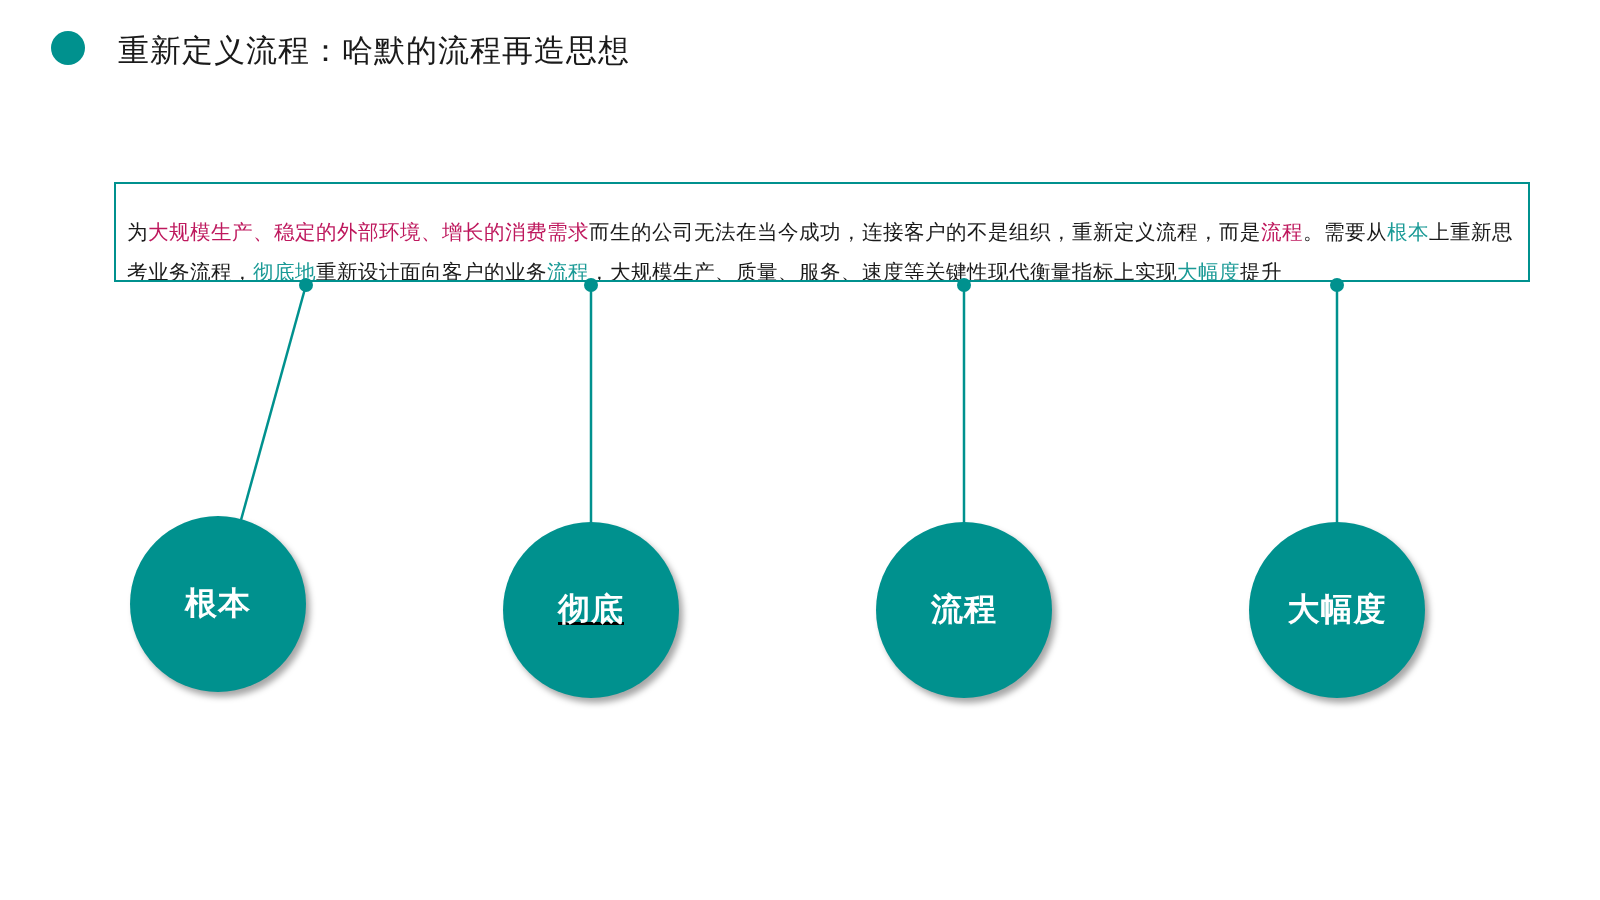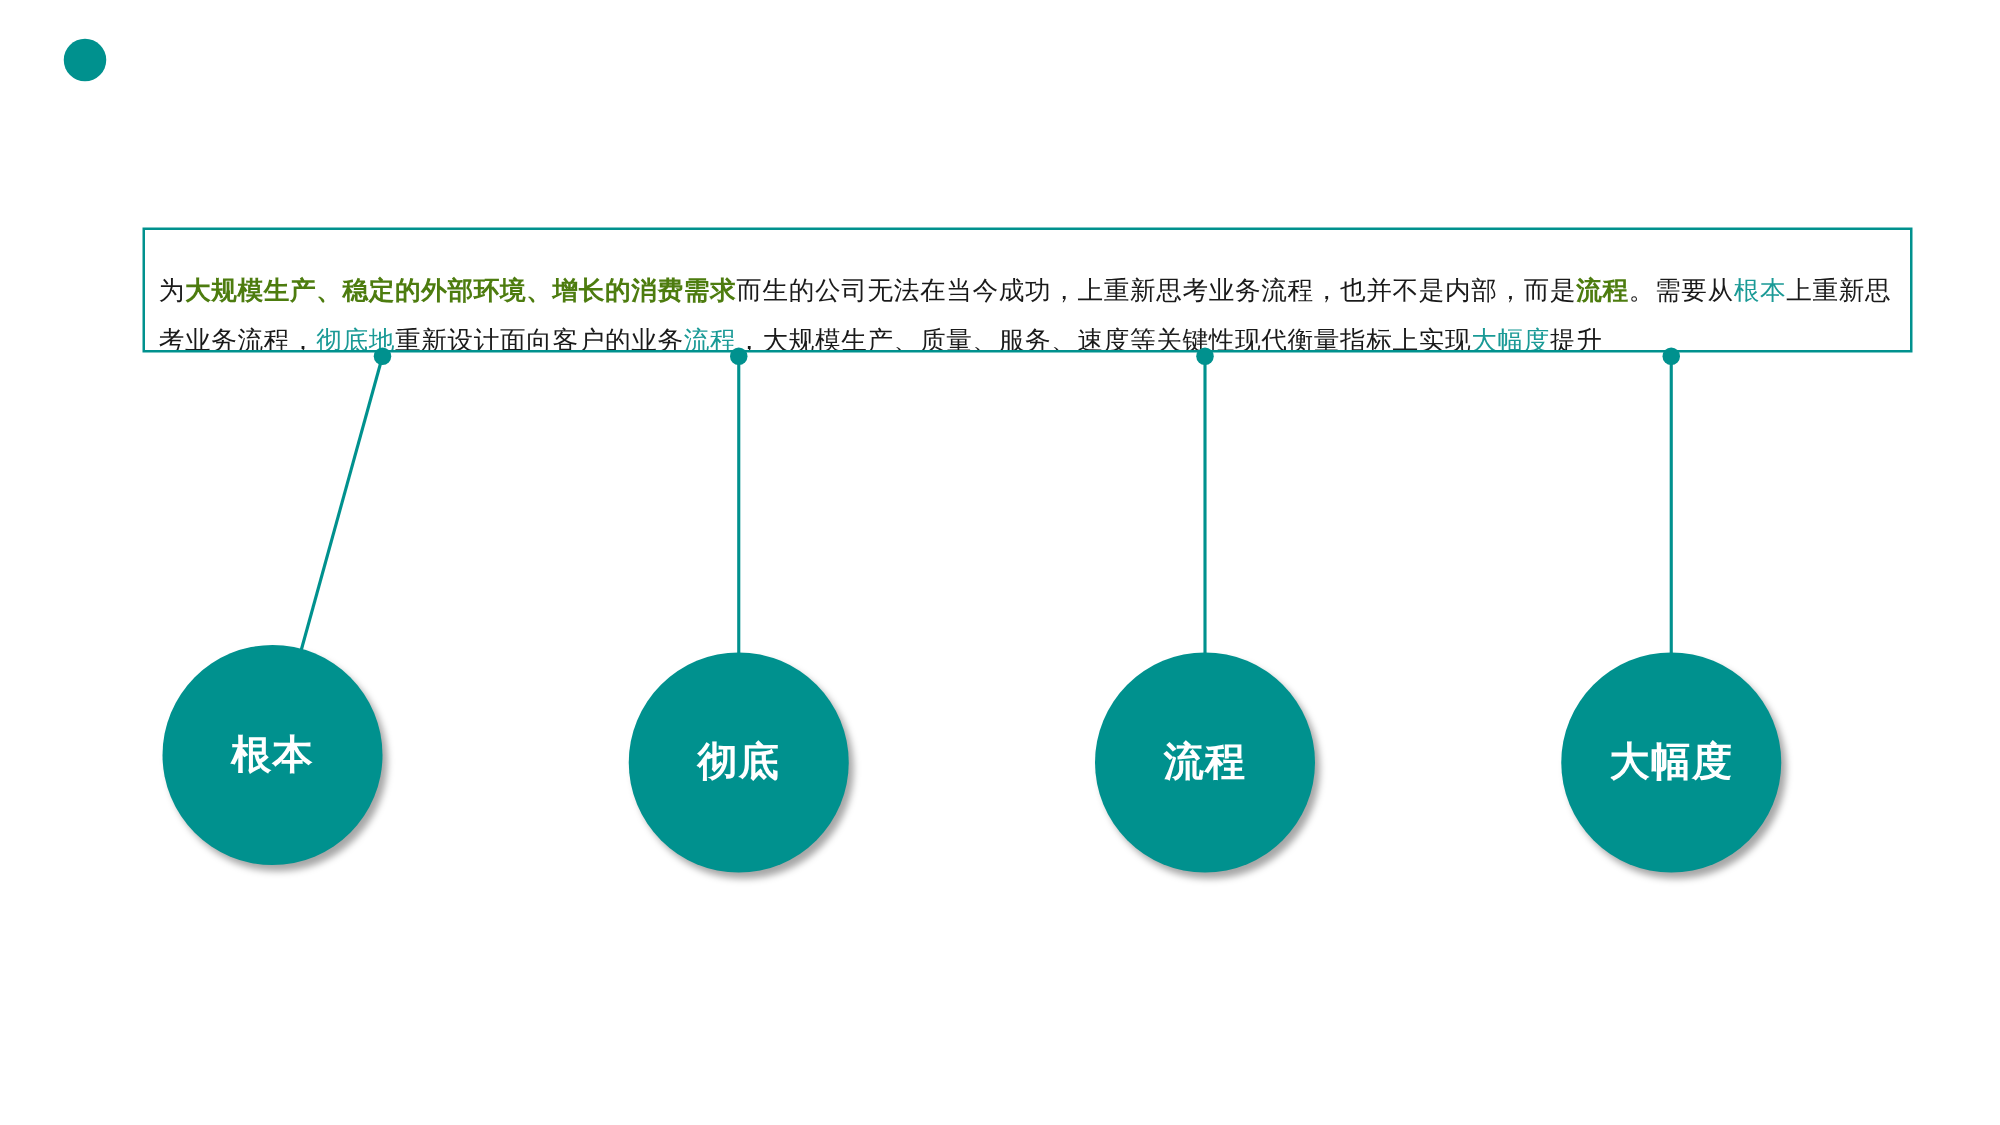--- a/index.html
+++ b/index.html
@@ -50,21 +50,21 @@
       position: absolute;
       left: 11px;
       top: 28px;
       width: 1400px;
       font-size: 20.5px;
       line-height: 40px;
       color: #1a1a1a;
       letter-spacing: 0.5px;
       word-break: break-all;
     }
-    .para .b { font-weight: bold; color: #4d7c0f; }
+    .para .b { font-weight: normal; color: #be185d; }
     .para .hl { color: #1a9a96; }
     svg.connectors {
       position: absolute;
       left: 0;
       top: 0;
       width: 1600px;
       height: 900px;
       pointer-events: none;
     }
     .circle {
@@ -84,44 +84,45 @@
       font-weight: bold;
       font-family: "DejaVu Sans", "Liberation Sans", sans-serif;
       letter-spacing: 1px;
     }
   </style>
 </head>
 <body>
 
 <div class="slide">
   <div class="title-dot"></div>
+  <div class="title">重新定义流程：哈默的流程再造思想</div>
 
   <div class="text-box">
     <div class="para">
-      <span>为</span><span class="b">大规模生产、稳定的外部环境、增长的消费需求</span><span>而生的公司无法在当今成功，上重新思考业务流程，也并不是内部，而是</span><span class="b">流程</span><span>。需要从</span><span class="hl">根本</span><span>上重新思考业务流程，</span><span class="hl">彻底地</span><span>重新设计面向客户的业务</span><span class="hl">流程</span><span>，大规模生产、质量、服务、速度等关键性现代衡量指标上实现</span><span class="hl">大幅度</span><span>提升</span>
+      <span>为</span><span class="b">大规模生产、稳定的外部环境、增长的消费需求</span><span>而生的公司无法在当今成功，连接客户的不是组织，重新定义流程，而是</span><span class="b">流程</span><span>。需要从</span><span class="hl">根本</span><span>上重新思考业务流程，</span><span class="hl">彻底地</span><span>重新设计面向客户的业务</span><span class="hl">流程</span><span>，大规模生产、质量、服务、速度等关键性现代衡量指标上实现</span><span class="hl">大幅度</span><span>提升</span>
     </div>
   </div>
 
   <svg class="connectors" viewBox="0 0 1600 900">
     <g stroke="#00918e" stroke-width="2.5" fill="#00918e">
       <line x1="306" y1="285" x2="241" y2="520"></line>
       <circle cx="306" cy="285" r="7" stroke="none"></circle>
       <line x1="591" y1="285" x2="591" y2="525"></line>
       <circle cx="591" cy="285" r="7" stroke="none"></circle>
       <line x1="964" y1="285" x2="964" y2="525"></line>
       <circle cx="964" cy="285" r="7" stroke="none"></circle>
       <line x1="1337" y1="285" x2="1337" y2="525"></line>
       <circle cx="1337" cy="285" r="7" stroke="none"></circle>
     </g>
   </svg>
 
   <div class="circle" style="left:130px; top:516px;">
     <span>根本</span>
   </div>
-  <div class="circle" style="left:503px; top:522px;">
+  <div class="circle" style="left:503px; top:522px;text-decoration:underline;">
     <span>彻底</span>
   </div>
   <div class="circle" style="left:876px; top:522px;">
     <span>流程</span>
   </div>
   <div class="circle" style="left:1249px; top:522px;">
     <span>大幅度</span>
   </div>
 </div>
 

